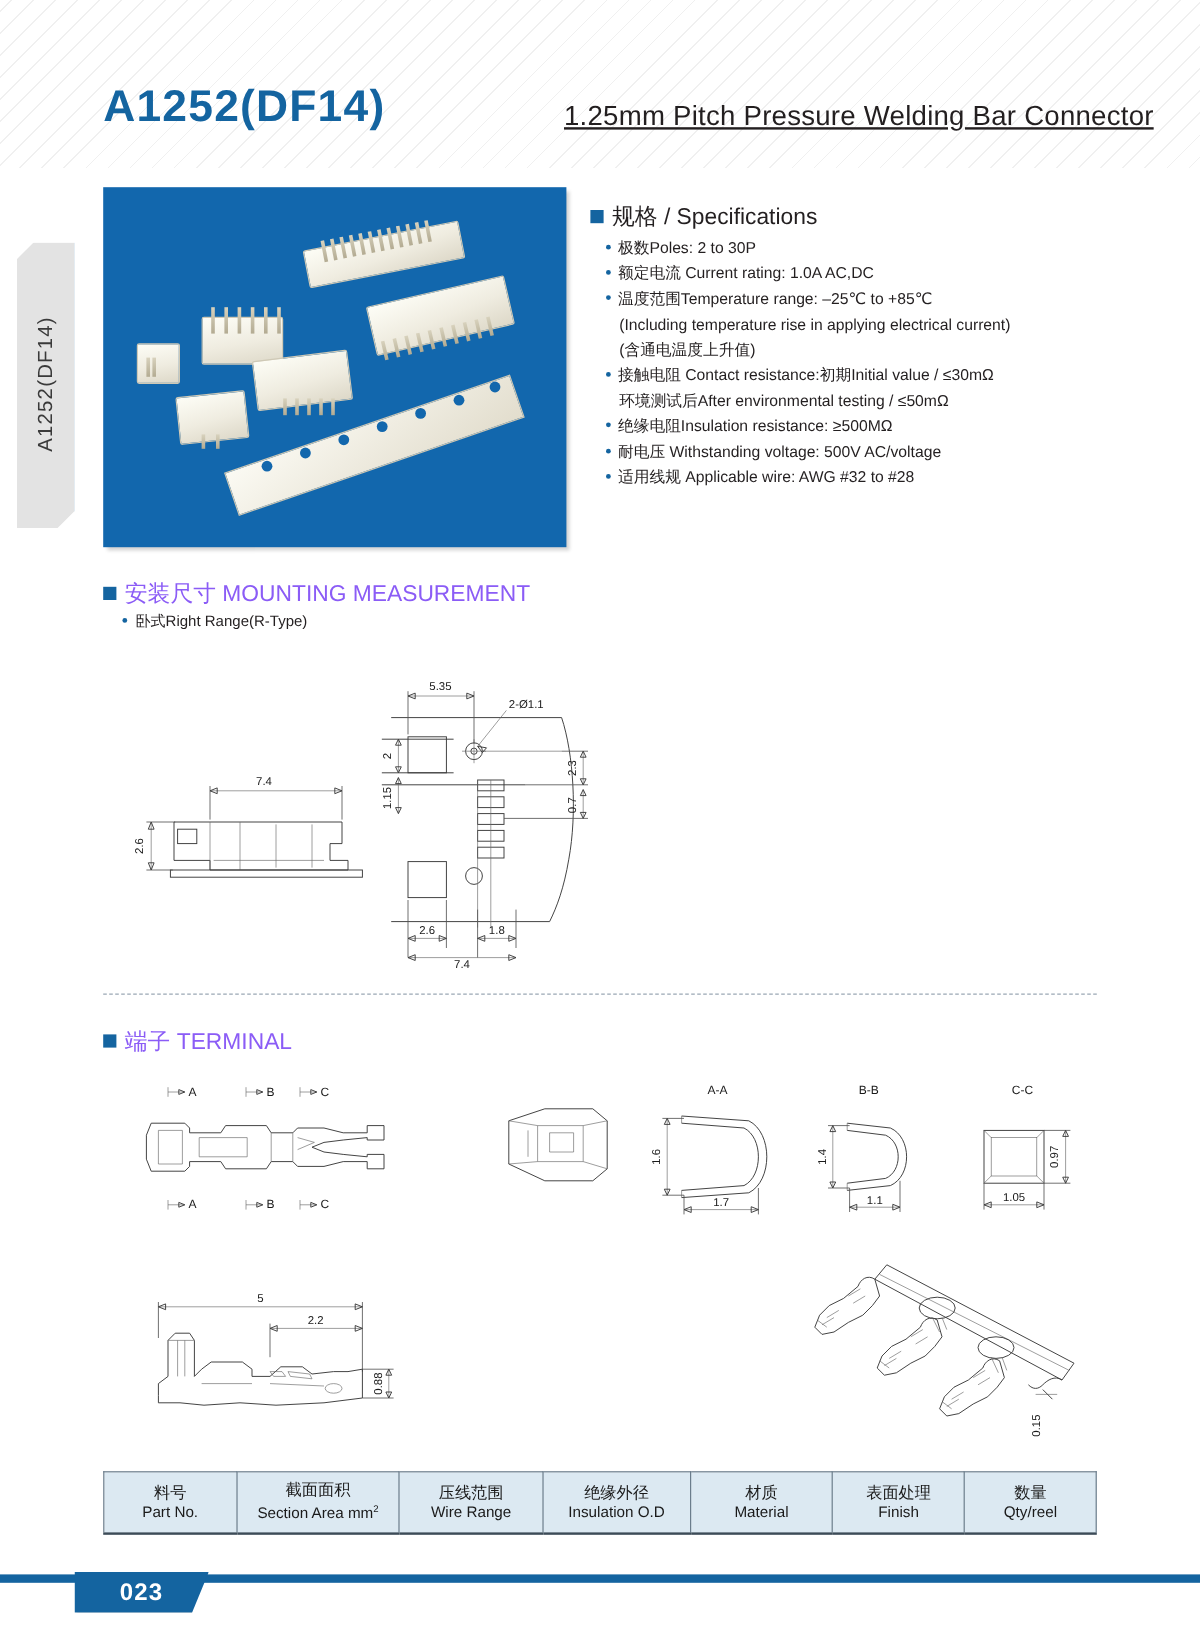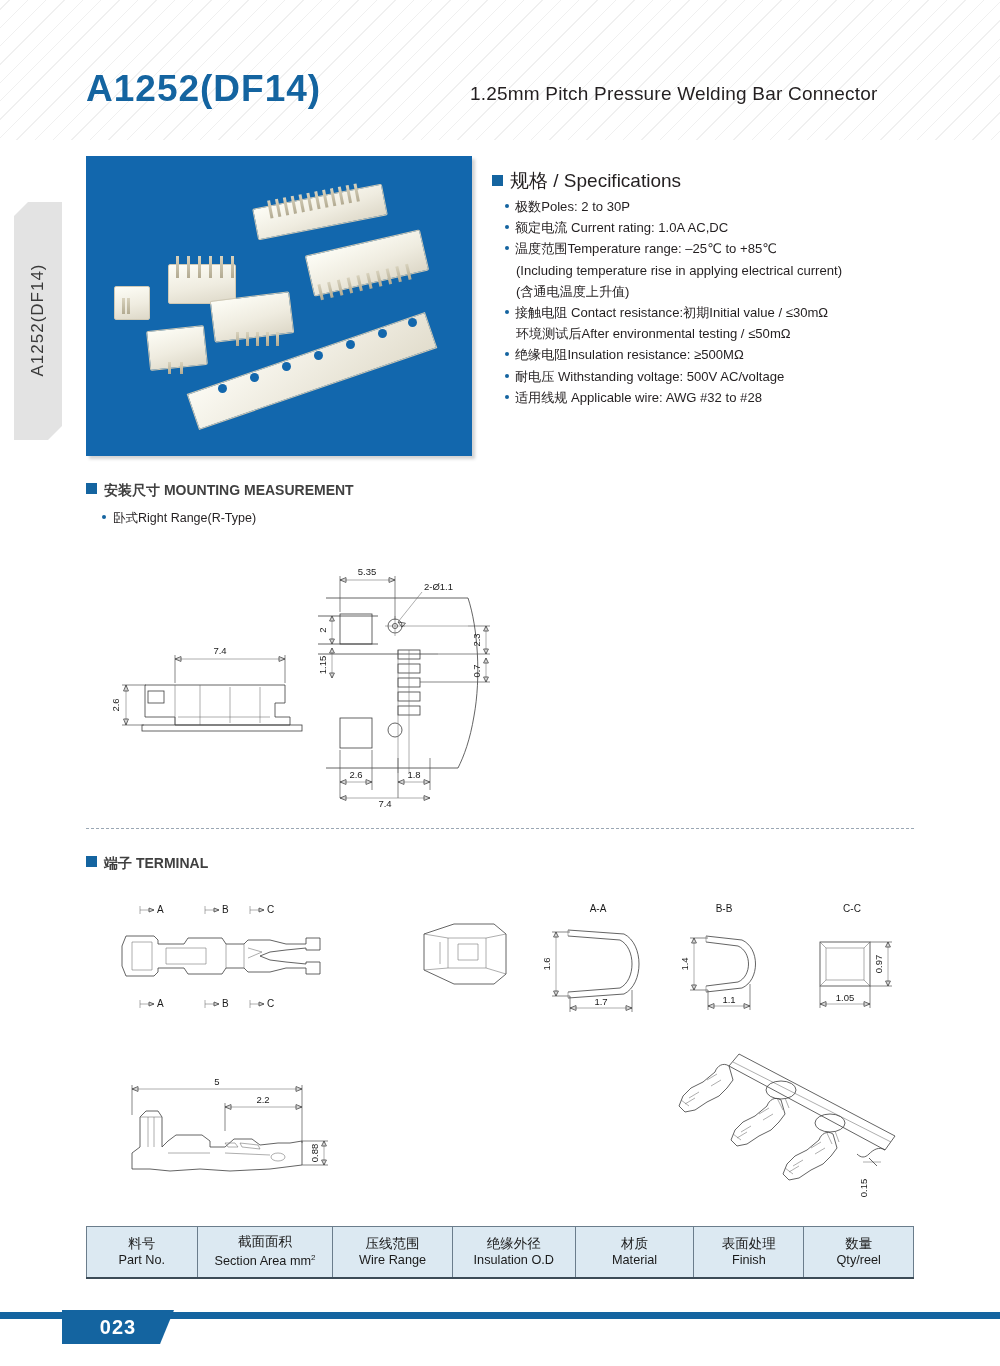--- a/index.html
+++ b/index.html
@@ -23,21 +23,21 @@
         #ffffff 7px, #ffffff 13px);
     border-bottom:none;
   }
   .header-title{
     position:absolute;left:86px;top:68px;
     font-size:37px;font-weight:bold;color:#1464a0;
     letter-spacing:1px;
   }
   .header-sub{
     position:absolute;left:470px;top:83px;
-    font-size:19px;color:#231f20;letter-spacing:0.2px;
+    font-size:23px;color:#231f20;letter-spacing:0.2px;text-decoration:underline;
   }
 
   
   .side-tab{
     position:absolute;left:14px;top:202px;width:48px;height:238px;
     background:#e3e3e3;
     border-right:4px solid #1464a0;
     clip-path:polygon(0 14px,14px 0,48px 0,48px 224px,34px 238px,0 238px);
   }
   .side-tab-label{
@@ -59,21 +59,21 @@
   
   .hsg{position:absolute;background:linear-gradient(170deg,#fdfdf6 0%,#efece0 55%,#ddd8c8 100%);
        border:1px solid #cfc9b6;border-radius:2px;}
   .pinrow{position:absolute;display:flex;gap:2px;}
   .pin{width:3px;background:linear-gradient(180deg,#d8d2bd,#b3ab92);}
   .carrier{position:absolute;background:linear-gradient(160deg,#fbfaf3,#e2ddcd);
            border:1px solid #cdc7b4;}
   .hole{position:absolute;width:9px;height:9px;border-radius:50%;background:#1267ad;}
 
   
-  .sec-h{position:absolute;font-size:14px;color:#404040;white-space:nowrap;font-weight:bold;}
+  .sec-h{position:absolute;font-size:19px;color:#8b5cf6;white-space:nowrap;}
   .sq{display:inline-block;width:11px;height:11px;background:#1464a0;margin-right:7px;
       vertical-align:1px;}
   .sec-sub{position:absolute;font-size:12.5px;color:#231f20;white-space:nowrap;}
   .dot{display:inline-block;width:4px;height:4px;background:#1464a0;border-radius:50%;
        margin-right:7px;vertical-align:3px;}
 
   
   .spec-title{position:absolute;left:492px;top:168px;font-size:19px;white-space:nowrap;}
   .spec-list{position:absolute;left:505px;top:196px;width:470px;}
   .spec-li{font-size:13.1px;line-height:21.2px;color:#231f20;white-space:nowrap;}

